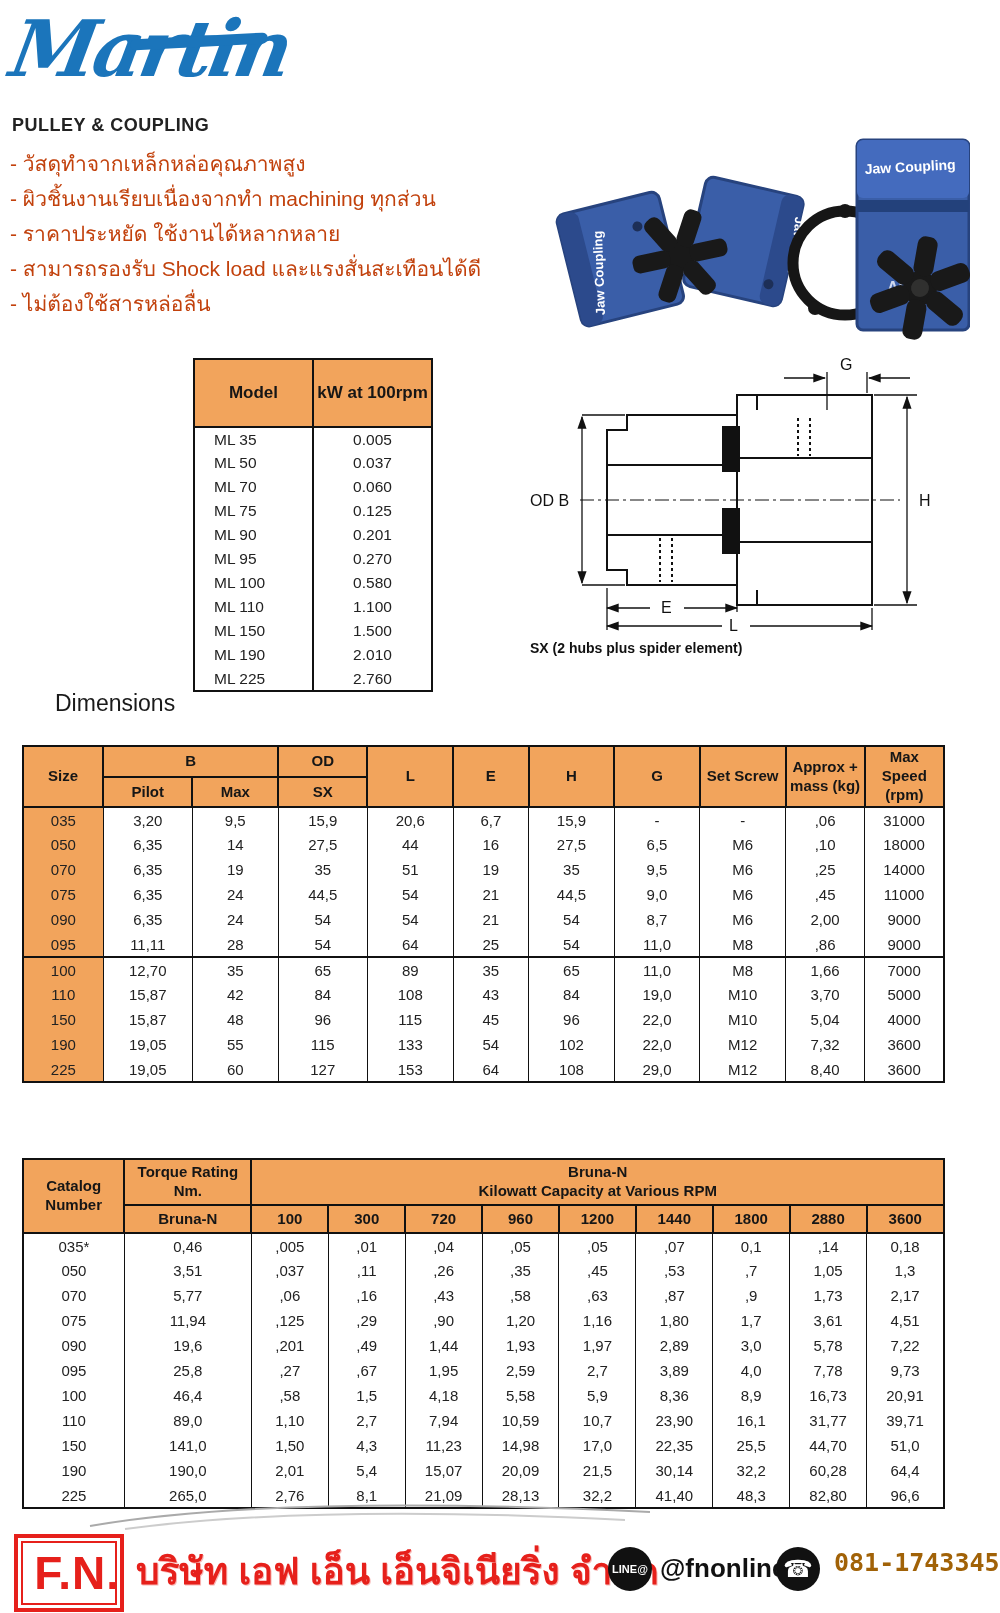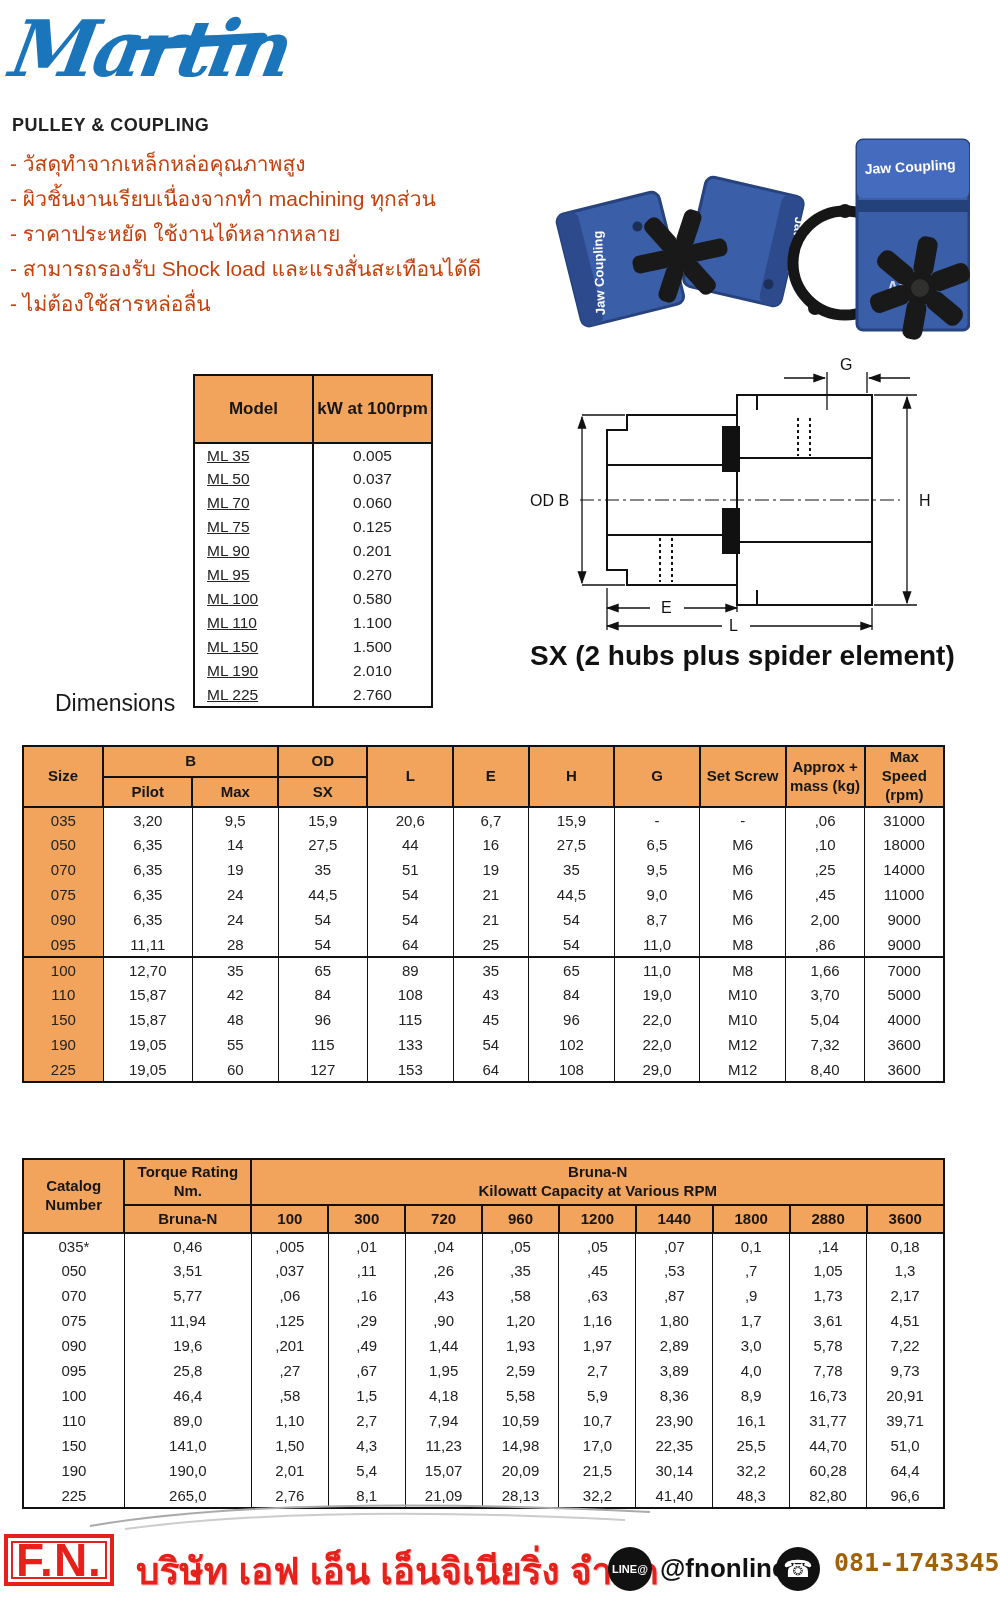--- a/index.html
+++ b/index.html
@@ -21,30 +21,30 @@
     transform:rotate(-3deg);border-radius:6px;}
   .brand-sub{position:absolute;left:12px;top:115px;font-size:18px;font-weight:bold;letter-spacing:.5px;color:#222;}
 
   
   .features{position:absolute;left:10px;top:146px;width:540px;font-size:21px;line-height:35px;color:#c2410c;}
 
   
   .photos{position:absolute;left:540px;top:128px;width:430px;height:215px;}
 
   
-  .model-table-wrap{position:absolute;left:193px;top:374px;width:240px;}
+  .model-table-wrap{position:absolute;left:193px;top:358px;width:240px;}
   .model-table{border-collapse:collapse;table-layout:fixed;width:100%;border:2.5px solid #111;}
   .model-table th{background:var(--orange);border:2px solid #111;font-size:17px;font-weight:bold;height:68px;padding:2px;}
   .model-table td{border-left:2px solid #111;border-right:2px solid #111;font-size:15.5px;height:24px;color:#222;}
-  .model-table td:first-child{text-align:left;padding-left:12px;text-decoration:underline;}
+  .model-table td:first-child{text-align:left;padding-left:19px;}
   .model-table td:last-child{text-align:center;}
 
   
   .diagram{position:absolute;left:522px;top:350px;width:434px;height:282px;}
-  .diagram-caption{position:absolute;left:530px;top:640px;font-size:28px;font-weight:600;color:#111;}
+  .diagram-caption{position:absolute;left:530px;top:640px;font-size:14px;font-weight:600;color:#111;}
 
   
   .sec-heading{position:absolute;left:55px;font-size:23px;color:#1a1a1a;}
 
   
   .tbl-wrap{position:absolute;left:22px;width:923px;}
   .data-table{border-collapse:collapse;table-layout:fixed;width:100%;border:2.5px solid #111;}
   .data-table th{background:var(--orange);border:2px solid #111;font-size:15px;font-weight:bold;padding:1px 2px;line-height:1.25;}
   .data-table td{border-left:1px solid #111;border-right:1px solid #111;text-align:center;
     font-size:15px;color:#222;height:25px;padding:0 2px;}
@@ -54,22 +54,22 @@
   #dim-table tbody tr:nth-child(6) td{border-bottom:2.5px solid #111;}
   #torque-table thead tr:first-child th{height:46px;}
   #torque-table thead tr:last-child th{height:28px;}
   #torque-table td{height:25px;}
 
   
   .swoosh{position:absolute;left:85px;top:1502px;width:570px;height:28px;}
 
   
   .footer{position:absolute;left:0;top:1532px;width:1000px;height:75px;}
-  .fn-box{position:absolute;left:4px;top:2px;width:110px;height:52px;border:4px solid var(--red);
-    display:flex;align-items:center;justify-content:center;}
+  .fn-box{position:absolute;left:14px;top:2px;width:110px;height:78px;border:4px solid var(--red);
+    display:flex;align-items:center;justify-content:flex-end;}
   .fn-box .inner{position:absolute;inset:3px;border:2px solid var(--red);}
   .fn-text{font-size:46px;font-weight:bold;color:var(--red);letter-spacing:1px;z-index:1;}
   .company{position:absolute;left:136px;top:9px;font-size:37px;font-weight:bold;color:var(--red);
     text-shadow:1px 1px 0 #f8b9b7;white-space:nowrap;}
   .line-badge{position:absolute;left:608px;top:15px;width:44px;height:44px;border-radius:50%;background:#111;
     display:flex;align-items:center;justify-content:center;color:#fff;font-size:11px;font-weight:bold;}
   .line-id{position:absolute;left:660px;top:21px;font-size:26px;font-weight:bold;color:#111;}
   .phone-badge{position:absolute;left:776px;top:15px;width:44px;height:44px;border-radius:50%;background:#111;
     display:flex;align-items:center;justify-content:center;color:#fff;font-size:24px;line-height:1;}
   .phone-num{position:absolute;left:834px;top:16px;font-size:25px;font-weight:bold;color:#a16207;

